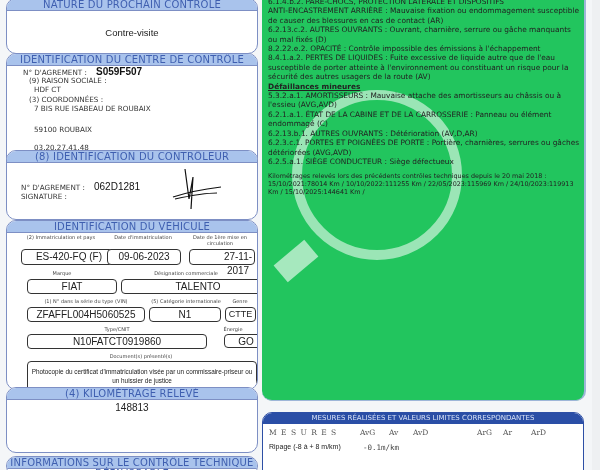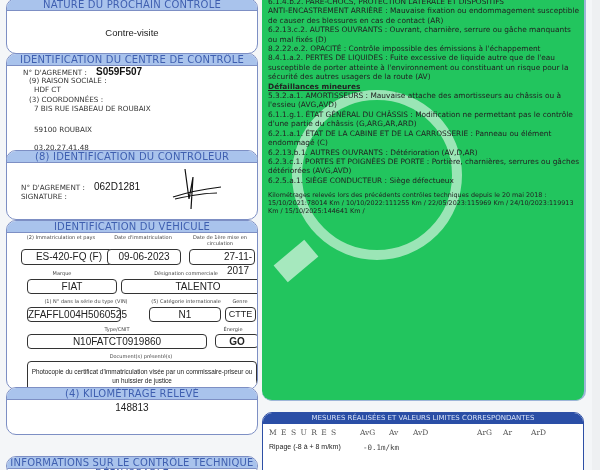--- a/index.html
+++ b/index.html
@@ -110,55 +110,54 @@
       <div class="field" style="left:182px;top:28px;width:66px;height:16px;line-height:14px;padding-left:32px;">27-11-2017</div>
 
       <div class="label-sm" style="left:20px;top:49px;width:70px;">Marque</div>
       <div class="label-sm" style="left:114px;top:49px;width:130px;">Désignation commerciale</div>
       <div class="field" style="left:20px;top:58px;width:90px;height:15px;line-height:13px;">FIAT</div>
       <div class="field" style="left:114px;top:58px;width:154px;height:15px;line-height:13px;">TALENTO</div>
 
       <div class="label-sm" style="left:20px;top:77px;width:118px;">(1) N° dans la série du type (VIN)</div>
       <div class="label-sm" style="left:142px;top:77px;width:74px;">(5) Catégorie internationale</div>
       <div class="label-sm" style="left:218px;top:77px;width:30px;">Genre</div>
-      <div class="field" style="left:20px;top:86px;width:94px;height:15px;line-height:13px;">ZFAFFL004H5060525</div>
+      <div class="field" style="left:20px;top:86px;width:118px;height:15px;line-height:13px;">ZFAFFL004H5060525</div>
       <div class="field" style="left:142px;top:86px;width:72px;height:15px;line-height:13px;">N1</div>
       <div class="field" style="left:218px;top:86px;width:31px;height:15px;line-height:13px;font-size:9px;">CTTE</div>
 
       <div class="label-sm" style="left:20px;top:105px;width:180px;">Type/CNIT</div>
       <div class="label-sm" style="left:204px;top:105px;width:44px;">Énergie</div>
       <div class="field" style="left:20px;top:113px;width:180px;height:15px;line-height:13px;">N10FATCT0919860</div>
-      <div class="field" style="left:208px;top:113px;width:44px;height:14px;line-height:13px;font-weight:bold;">GO</div>
+      <div class="field" style="left:217px;top:113px;width:44px;height:14px;line-height:13px;">GO</div>
 
       <div class="label-sm" style="left:20px;top:132px;width:228px;">Document(s) présenté(s)</div>
       <div class="field" style="left:20px;top:140px;width:230px;height:36px;font-size:6.4px;padding:6px 2px;line-height:8.5px;">Photocopie du certificat d'immatriculation visée par un commissaire-priseur ou un huissier de justice</div>
     </div>
 
-    <div class="box" style="top:387px;height:48px;">
+    <div class="box" style="top:387px;height:66px;">
       <div class="box-title">(4) KILOMÉTRAGE RELEVÉ</div>
       <div style="text-align:center;font-family:'Liberation Sans',sans-serif;font-size:10px;color:#222;margin-top:2px;">148813</div>
     </div>
 
     <div class="box" style="top:456px;height:20px;">
       <div class="box-title">INFORMATIONS SUR LE CONTRÔLE TECHNIQUE DÉFAVORABLE</div>
     </div>
   </div>
 
   <div class="right-panel">
     <div class="watermark"></div>
     <div class="watermark-handle"></div>
     <div class="defects">
       <p>6.1.4.b.2. PARE-CHOCS, PROTECTION LATÉRALE ET DISPOSITIFS</p>
       <p>ANTI-ENCASTREMENT ARRIÈRE : Mauvaise fixation ou endommagement susceptible de causer des blessures en cas de contact (AR)</p>
       <p>6.2.13.c.2. AUTRES OUVRANTS : Ouvrant, charnière, serrure ou gâche manquants ou mal fixés (D)</p>
       <p>8.2.22.e.2. OPACITÉ : Contrôle impossible des émissions à l'échappement</p>
       <p>8.4.1.a.2. PERTES DE LIQUIDES : Fuite excessive de liquide autre que de l'eau susceptible de porter atteinte à l'environnement ou constituant un risque pour la sécurité des autres usagers de la route (AV)</p>
       <p class="heading">Défaillances mineures</p>
       <p>5.3.2.a.1. AMORTISSEURS : Mauvaise attache des amortisseurs au châssis ou à l'essieu (AVG,AVD)</p>
-      <p>6.1.1.g.1. ÉTAT GÉNÉRAL DU CHÂSSIS : Modification ne permettant pas le contrôle d'une partie du châssis (G,ARG,AR,ARD)</p>
       <p>6.2.1.a.1. ÉTAT DE LA CABINE ET DE LA CARROSSERIE : Panneau ou élément endommagé (C)</p>
       <p>6.2.13.b.1. AUTRES OUVRANTS : Détérioration (AV,D,AR)</p>
       <p>6.2.3.c.1. PORTES ET POIGNÉES DE PORTE : Portière, charnières, serrures ou gâches détériorées (AVG,AVD)</p>
       <p>6.2.5.a.1. SIÈGE CONDUCTEUR : Siège défectueux</p>
       <p class="km-history">Kilométrages relevés lors des précédents contrôles techniques depuis le 20 mai 2018 : 15/10/2021:78014 Km / 10/10/2022:111255 Km / 22/05/2023:115969 Km / 24/10/2023:119913 Km / 15/10/2025:144641 Km /</p>
     </div>
   </div>
 
   <div class="measures">
     <div class="measures-title">MESURES RÉALISÉES ET VALEURS LIMITES CORRESPONDANTES</div>

